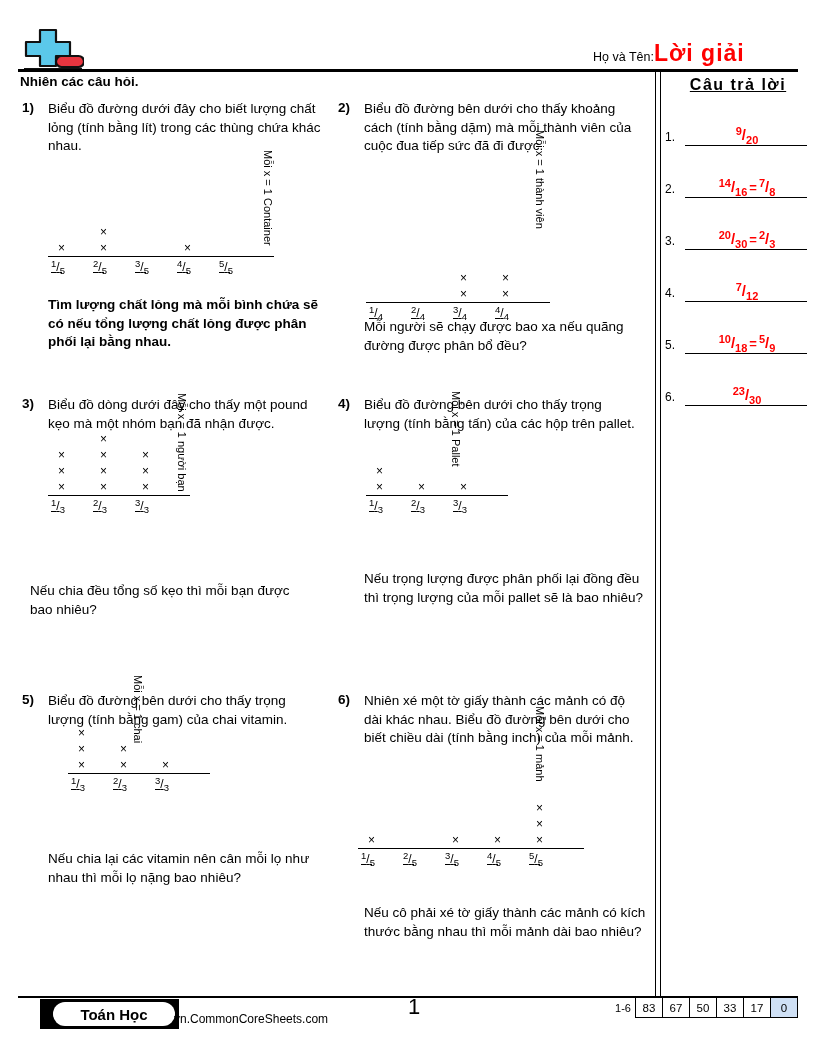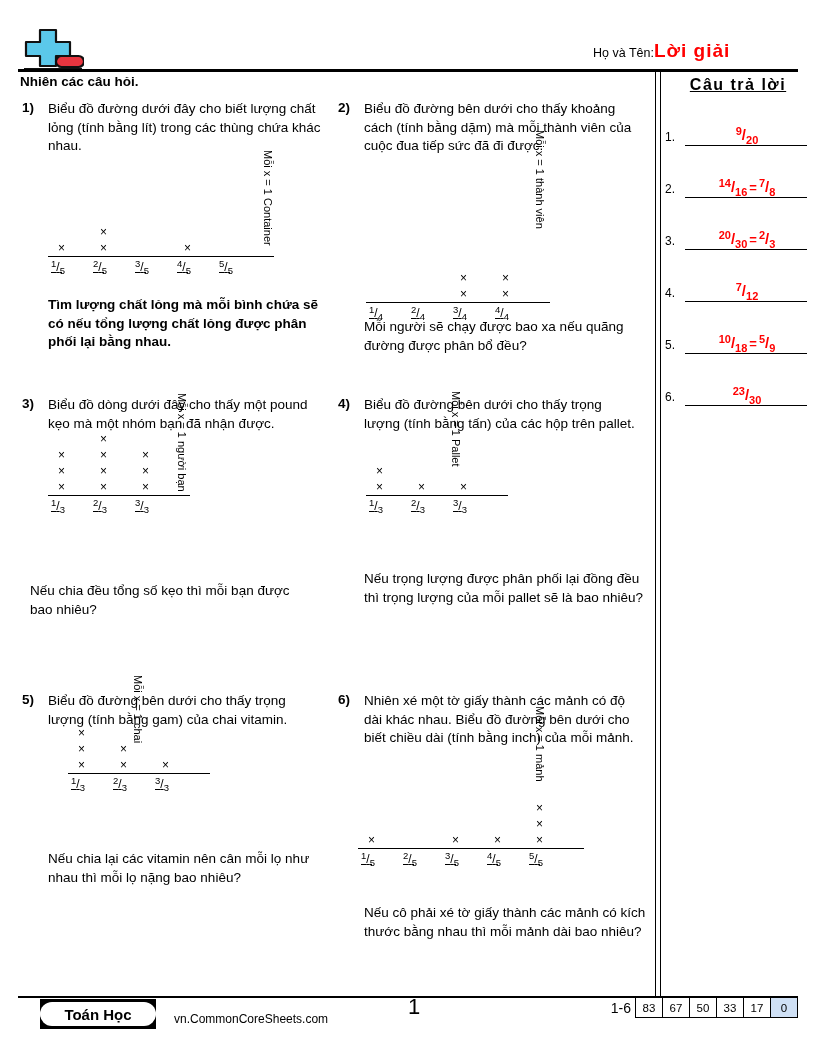--- a/index.html
+++ b/index.html
@@ -16,21 +16,21 @@
   
   .header{position:absolute;left:18px;top:26px;width:780px;height:46px;}
   .logo{position:absolute;left:0;top:0;width:66px;height:46px;}
   .logo svg{display:block;}
   .title{
     position:absolute;left:150px;top:12px;width:400px;
     text-align:center;font-size:17px;letter-spacing:0px;white-space:nowrap;
   }
   .nameblock{position:absolute;left:575px;top:14px;white-space:nowrap;}
   .namelbl{font-size:12.5px;}
-  .nameval{font-size:19px;font-weight:bold;color:#ff0000;letter-spacing:1px;}
+  .nameval{font-size:23px;font-weight:bold;color:#ff0000;letter-spacing:1px;}
   .hdr-rule{position:absolute;left:18px;top:69px;width:780px;height:3px;background:#000;}
 
   .instructions{position:absolute;left:20px;top:74px;font-size:13.5px;font-weight:bold;}
 
   
   .vsep{position:absolute;left:655px;top:72px;width:4px;height:912px;
         border-left:1.5px solid #000;border-right:1.5px solid #000;background:#fff;}
   .vsep-tail{position:absolute;left:655px;top:984px;width:4px;height:24px;
         border-left:1.5px solid #000;border-right:1.5px solid #000;background:#fff;}
 
@@ -62,29 +62,29 @@
   .tick{position:absolute;font-size:12px;white-space:nowrap;text-decoration:underline;}
   .tick .tn{font-size:9.5px;position:relative;top:-4px;}
   .tick .ts{font-size:12px;}
   .tick .td{font-size:9.5px;position:relative;top:3px;}
   .vlabel{position:absolute;font-size:11px;white-space:nowrap;
           transform-origin:0 0;transform:rotate(90deg);}
 
   
   .footer{position:absolute;left:18px;top:996px;width:780px;}
   .foot-rule{position:absolute;left:0;top:0;width:780px;height:2px;background:#000;}
-  .logo-pill{position:absolute;left:22px;top:3px;width:116px;height:30px;
-             background:#000;display:flex;align-items:center;justify-content:center;}
+  .logo-pill{position:absolute;left:22px;top:3px;width:130px;height:30px;
+             background:#000;display:flex;align-items:center;justify-content:center;padding-left:9px;}
   .logo-pill-inner{width:122px;height:24px;background:#fff;border-radius:12px;
              display:flex;align-items:center;justify-content:center;
              font-size:15px;font-weight:bold;}
   .url{position:absolute;left:156px;top:16px;font-size:12px;}
   .pageno{position:absolute;left:390px;top:-2px;font-size:22px;}
   .scorewrap{position:absolute;right:0;top:1px;display:flex;align-items:center;}
-  .scorelbl{font-size:14px;margin-right:5px;}
+  .scorelbl{font-size:11px;margin-right:5px;}
   .scorebox{width:26px;height:19px;border:1px solid #000;margin-left:-1px;
             font-size:11.5px;display:flex;align-items:center;justify-content:center;background:#fff;}
   .scorebox.hl{background:#cfe0f5;}
 </style>
 </head>
 <body>
 
 <div class="page">
 
   <div class="header">

